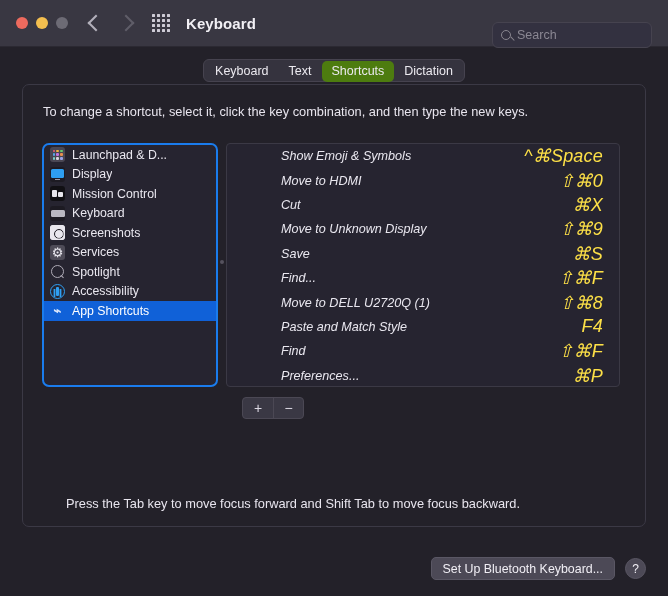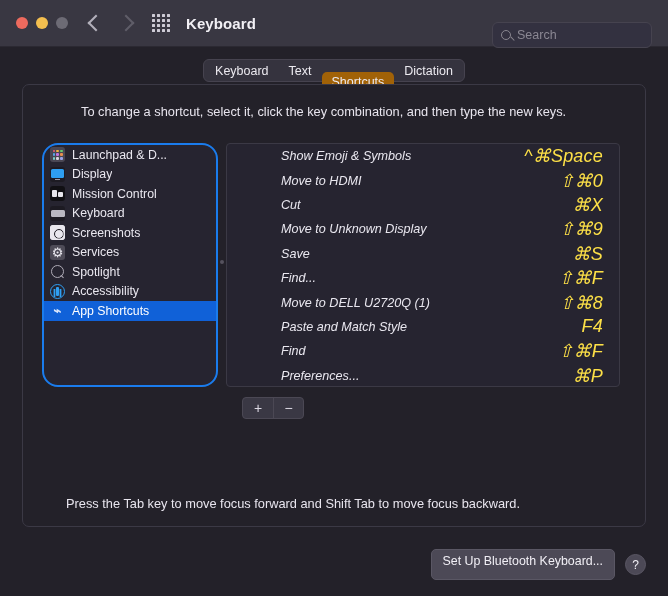--- a/index.html
+++ b/index.html
@@ -125,33 +125,32 @@
   }
   .tab {
     color: #eceaf0;
     font-size: 12.5px;
     padding: 0 10px;
     height: 21px;
     line-height: 21px;
     border-radius: 5px;
     white-space: nowrap;
   }
-  .tab.active { background: #a16207; margin-top: 11px; }
+  .tab.active { background: #4d7c0f; }
 
   
   .card {
     position: absolute;
     left: 22px;
     top: 84px;
     width: 624px;
     height: 443px;
     border: 1px solid #3b3945;
     border-radius: 7px;
     background: #232129;
-    padding-left: 38px;
   }
 
   .hint {
     color: #e8e5ee;
     font-size: 12.8px;
     padding: 19px 0 0 20px;
   }
 
   
   .lists {
@@ -160,21 +159,21 @@
     top: 58px;
     display: flex;
     gap: 0;
   }
 
   .left-list {
     width: 176px;
     height: 244px;
     background: #262430;
     border: 2px solid #1a7ced;
-    border-radius: 16px;
+    border-radius: 7px;
     overflow: hidden;
     position: relative;
   }
 
   .cat-row {
     display: flex;
     align-items: center;
     gap: 7px;
     height: 19.5px;
     padding: 0 6px;
@@ -419,21 +418,21 @@
     align-items: center;
     gap: 10px;
   }
   .bt-button {
     background: #4c4956;
     color: #f1eff5;
     font-size: 12.4px;
     border: 1px solid #5a5764;
     border-radius: 5px;
     padding: 4px 11px;
-    height: 31px;
+    height: 23px;
     line-height: 15px;
     white-space: nowrap;
   }
   .help-button {
     width: 21px; height: 21px;
     border-radius: 50%;
     background: #4c4956;
     border: 1px solid #5a5764;
     color: #f1eff5;
     font-size: 12px;

